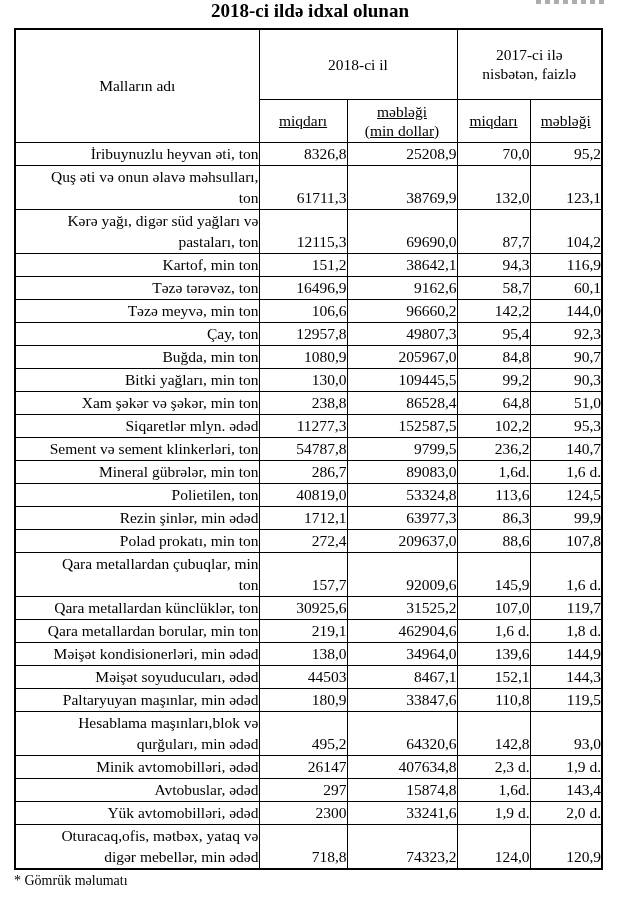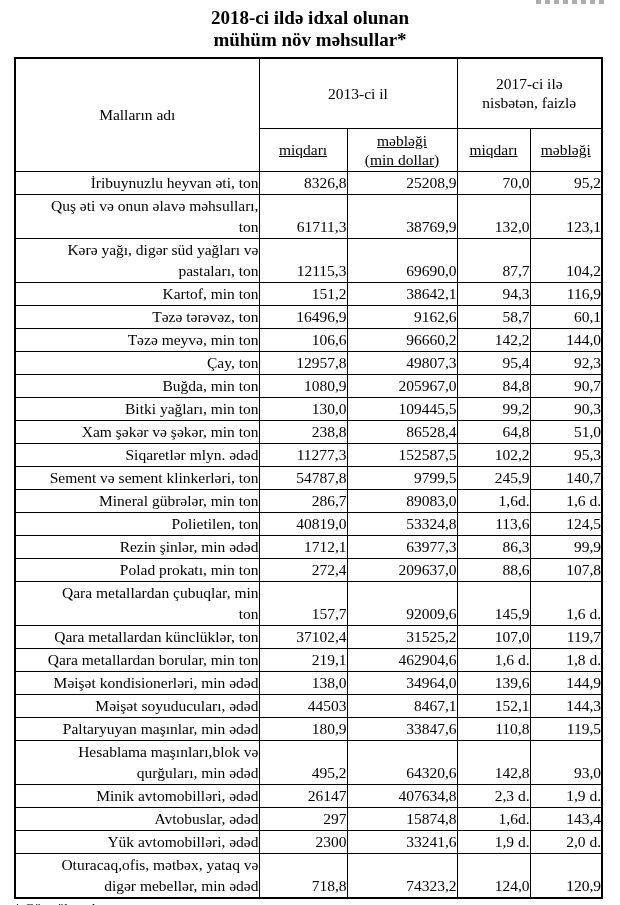--- a/index.html
+++ b/index.html
@@ -16,21 +16,20 @@
     top: 0; right: 12px;
     width: 72px; height: 4px;
     background: repeating-linear-gradient(90deg, #8a8a8a 0 5px, transparent 5px 9px);
     opacity: .7;
   }
   .page-title {
     text-align: center;
     font-weight: bold;
     font-size: 19px;
     line-height: 22px;
-    margin-top: 7px;
   }
   table.stats {
     border-collapse: collapse;
     table-layout: fixed;
     width: 588px;
     margin: 6px 0 0 14px;
     border: 2px solid #000;
   }
   table.stats th, table.stats td {
     border: 1px solid #000;
@@ -67,35 +66,34 @@
     margin: 3px 0 0 14px;
   }
 </style>
 </head>
 <body>
 
 <div class="clipped-fragment"></div>
 
 <div class="page-title">
   <div>2018-ci ildə idxal olunan</div>
-  <div>mühüm növ məhsullar*</div>
 </div>
 
 <table class="stats">
   <colgroup>
     <col style="width:244px">
     <col style="width:88px">
     <col style="width:110px">
     <col style="width:73px">
     <col style="width:72px">
   </colgroup>
   <thead>
     <tr class="header-row-1">
       <th rowspan="2">Malların adı</th>
-      <th colspan="2">2013-ci il</th>
+      <th colspan="2">2018-ci il</th>
       <th colspan="2">
         <div>2017-ci ilə</div>
         <div>nisbətən, faizlə</div>
       </th>
     </tr>
     <tr class="header-row-2">
       <th>miqdarı</th>
       <th>
         <div>məbləği</div>
         <div>(min dollar)</div>
@@ -181,21 +179,21 @@
         <td class="name">Siqaretlər mlyn. ədəd</td>
         <td class="num">11277,3</td>
         <td class="num">152587,5</td>
         <td class="num">102,2</td>
         <td class="num">95,3</td>
       </tr>
       <tr>
         <td class="name">Sement və sement klinkerləri, ton</td>
         <td class="num">54787,8</td>
         <td class="num">9799,5</td>
-        <td class="num">245,9</td>
+        <td class="num">236,2</td>
         <td class="num">140,7</td>
       </tr>
       <tr>
         <td class="name">Mineral gübrələr, min ton</td>
         <td class="num">286,7</td>
         <td class="num">89083,0</td>
         <td class="num">1,6d.</td>
         <td class="num">1,6 d.</td>
       </tr>
       <tr>
@@ -222,21 +220,21 @@
       <tr>
         <td class="name">Qara metallardan çubuqlar, min
 ton</td>
         <td class="num">157,7</td>
         <td class="num">92009,6</td>
         <td class="num">145,9</td>
         <td class="num">1,6 d.</td>
       </tr>
       <tr>
         <td class="name">Qara metallardan künclüklər, ton</td>
-        <td class="num">37102,4</td>
+        <td class="num">30925,6</td>
         <td class="num">31525,2</td>
         <td class="num">107,0</td>
         <td class="num">119,7</td>
       </tr>
       <tr>
         <td class="name">Qara metallardan borular, min ton</td>
         <td class="num">219,1</td>
         <td class="num">462904,6</td>
         <td class="num">1,6 d.</td>
         <td class="num">1,8 d.</td>

